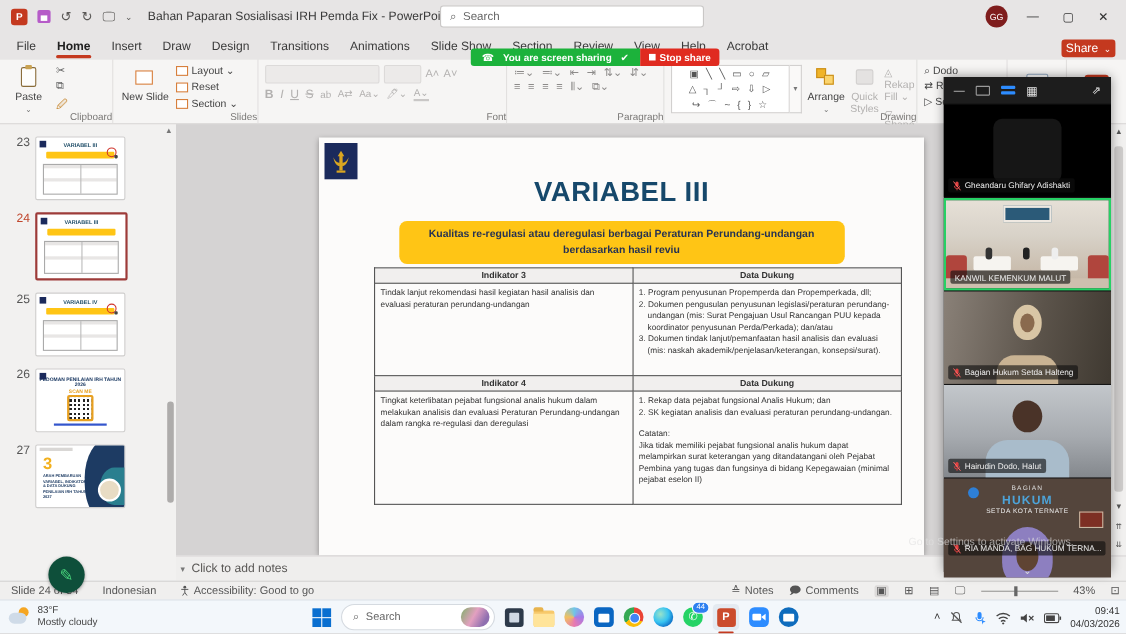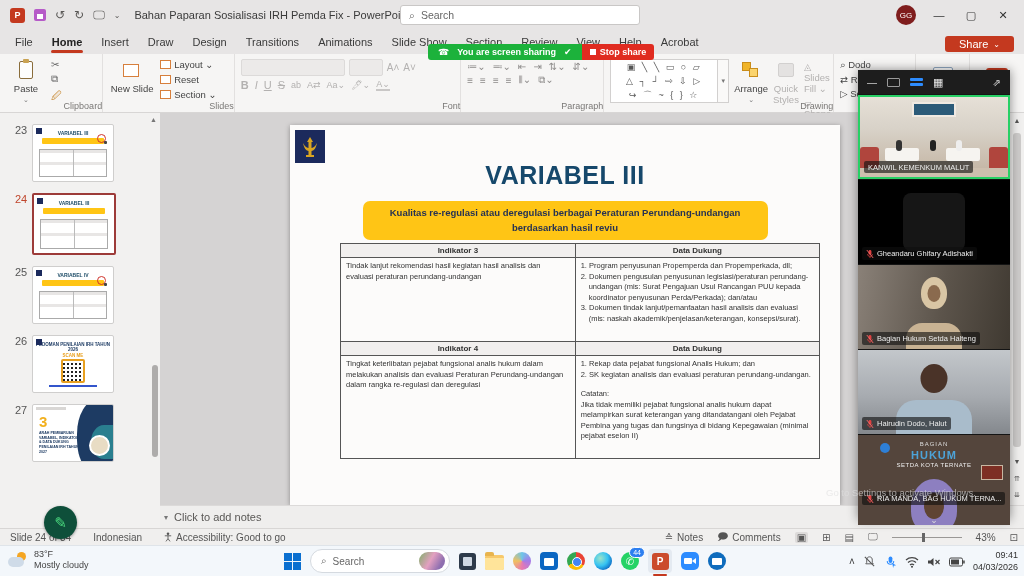--- a/index.html
+++ b/index.html
@@ -18,21 +18,21 @@
   .tb-search { position:absolute; left:400px; top:5px; width:240px; height:20px; background:#fff; border:1px solid #c9c7c6; border-radius:3px; display:flex; align-items:center; gap:6px; padding:0 8px; font-size:10.5px; color:#666; }
   .tb-right { position:absolute; right:0; top:0; height:30px; display:flex; align-items:center; gap:14px; padding-right:12px; }
   .avatar { width:20px; height:20px; border-radius:50%; background:#7f1d1d; color:#fff; font-size:8px; font-weight:normal; display:flex; align-items:center; justify-content:center; }
   .winbtn { font-size:11px; color:#333; width:18px; text-align:center; }
 
   
   .menubar { position:absolute; left:0; top:30px; width:1024px; height:24px; background:#e7e5e5; display:flex; align-items:center; gap:17px; padding-left:14px; font-size:11px; color:#3a3a3a; }
   .mtab { position:relative; padding:3px 1px; white-space:nowrap; }
   .mtab.active { font-weight:bold; color:#222; }
   .mtab.active::after { content:""; position:absolute; left:0; right:0; bottom:-2px; height:3px; background:#c4391f; border-radius:2px; }
-  .share-btn { position:absolute; right:10px; top:36px; background:#c4391f; color:#fff; font-size:11px; padding:2px 14px; border-radius:3px; display:flex; gap:5px; align-items:center; z-index:5; }
+  .share-btn { position:absolute; right:10px; top:36px; background:#c4391f; color:#fff; font-size:11px; padding:2px 4px; border-radius:3px; display:flex; gap:5px; align-items:center; z-index:5; }
 
   
   .ribbon { position:absolute; left:0; top:54px; width:1024px; height:59px; background:#f6f5f4; border-bottom:1px solid #d8d6d5; display:flex; }
   .rgroup { position:relative; height:100%; border-right:1px solid #e2e0df; padding:5px 6px 14px 6px; display:flex; gap:5px; align-items:flex-start; }
   .rgroup-label { position:absolute; bottom:1px; left:0; right:0; text-align:right; font-size:9px; color:#7a7876; }
   .bigbtn { display:flex; flex-direction:column; align-items:center; width:40px; font-size:9.5px; color:#444; gap:2px; }
   .bigicon { width:22px; height:22px; display:flex; align-items:center; justify-content:center; }
   .clip-ic { width:14px; height:18px; border:1.5px solid #8a6d3b; border-radius:2px; background:#fdfdfc; position:relative; }
   .clip-ic::before { content:""; position:absolute; left:3px; top:-3px; width:6px; height:4px; background:#c9a252; border-radius:1px; }
   .smallcol { display:flex; flex-direction:column; gap:3px; font-size:10px; color:#666; }
@@ -346,21 +346,21 @@
       <span>Arrange</span>
       <span style="font-size:7px;color:#777">⌄</span>
     </div>
     <div class="bigbtn" style="width:34px;color:#b3b1b0">
       <span class="bigicon">
           <span style="width:16px;height:14px;background:#e4e2e1;border:1px solid #d2d0cf;border-radius:2px"></span>
         </span>
       <span style="text-align:center;line-height:1.2">Quick Styles</span>
     </div>
     <div class="stylecol" style="margin-top:2px">
-      <span>◬ <span>Slides Fill</span> ⌄</span>
+      <span>◬ <span>Rekap Fill</span> ⌄</span>
       <span>▱ <span>Shape Outline</span> ⌄</span>
       <span>◍ <span>Shape Effects</span> ⌄</span>
     </div>
     <span class="rgroup-label">Drawing</span>
   </div>
 
   <div class="rgroup" style="width:86px;flex-direction:column;gap:3px">
     <div class="editcol">
       <span>⌕ <span>Dodo</span></span>
       <span>⇄ <span>Replace</span></span>
@@ -610,48 +610,48 @@
     <span>—</span>
     <span style="width:13px;height:9px;border:1px solid #9a9a9a;border-radius:1px"></span>
     <span class="zw-viewblue">
         <i></i>
         <i></i>
       </span>
     <span class="zw-grid">▦</span>
     <span class="zw-expand">⇗</span>
   </div>
 
+  <div class="tile">
+    <div class="t1-ph"></div>
+    <div class="name-label">
+      <svg class="mic-muted" viewBox="0 0 10 12">
+        <rect x="3.2" y="1" width="3.6" height="6" rx="1.8" fill="#e04040"></rect>
+        <path d="M2 6 a3 3 0 0 0 6 0" fill="none" stroke="#e04040" stroke-width="1"></path>
+        <line x1="5" y1="9.2" x2="5" y2="11" stroke="#e04040" stroke-width="1"></line>
+        <line x1="1" y1="1" x2="9" y2="11" stroke="#ff6a6a" stroke-width="1.1"></line>
+      </svg>
+      <span>Gheandaru Ghifary Adishakti</span>
+    </div>
+  </div>
+
   <div class="tile tile2">
     <div class="t2-screen"></div>
     <div class="t2-table" style="left:17%"></div>
     <div class="t2-table" style="right:19%"></div>
     <div class="t2-chair" style="left:0"></div>
     <div class="t2-chair" style="right:0"></div>
     <div class="t2-p" style="left:24%"></div>
     <div class="t2-p" style="left:47%;background:#222"></div>
     <div class="t2-p" style="left:65%;background:#eee"></div>
     <div class="t2-floor"></div>
     <div class="name-label">
       <span>KANWIL KEMENKUM MALUT</span>
     </div>
   </div>
 
-  <div class="tile">
-    <div class="t1-ph"></div>
-    <div class="name-label">
-      <svg class="mic-muted" viewBox="0 0 10 12">
-        <rect x="3.2" y="1" width="3.6" height="6" rx="1.8" fill="#e04040"></rect>
-        <path d="M2 6 a3 3 0 0 0 6 0" fill="none" stroke="#e04040" stroke-width="1"></path>
-        <line x1="5" y1="9.2" x2="5" y2="11" stroke="#e04040" stroke-width="1"></line>
-        <line x1="1" y1="1" x2="9" y2="11" stroke="#ff6a6a" stroke-width="1.1"></line>
-      </svg>
-      <span>Gheandaru Ghifary Adishakti</span>
-    </div>
-  </div>
-
   <div class="tile tile4">
     <div class="t4-head"></div>
     <div class="t4-face"></div>
     <div class="t4-body"></div>
     <div class="name-label">
       <svg class="mic-muted" viewBox="0 0 10 12">
         <rect x="3.2" y="1" width="3.6" height="6" rx="1.8" fill="#e04040"></rect>
         <path d="M2 6 a3 3 0 0 0 6 0" fill="none" stroke="#e04040" stroke-width="1"></path>
         <line x1="5" y1="9.2" x2="5" y2="11" stroke="#e04040" stroke-width="1"></line>
         <line x1="1" y1="1" x2="9" y2="11" stroke="#ff6a6a" stroke-width="1.1"></line>

